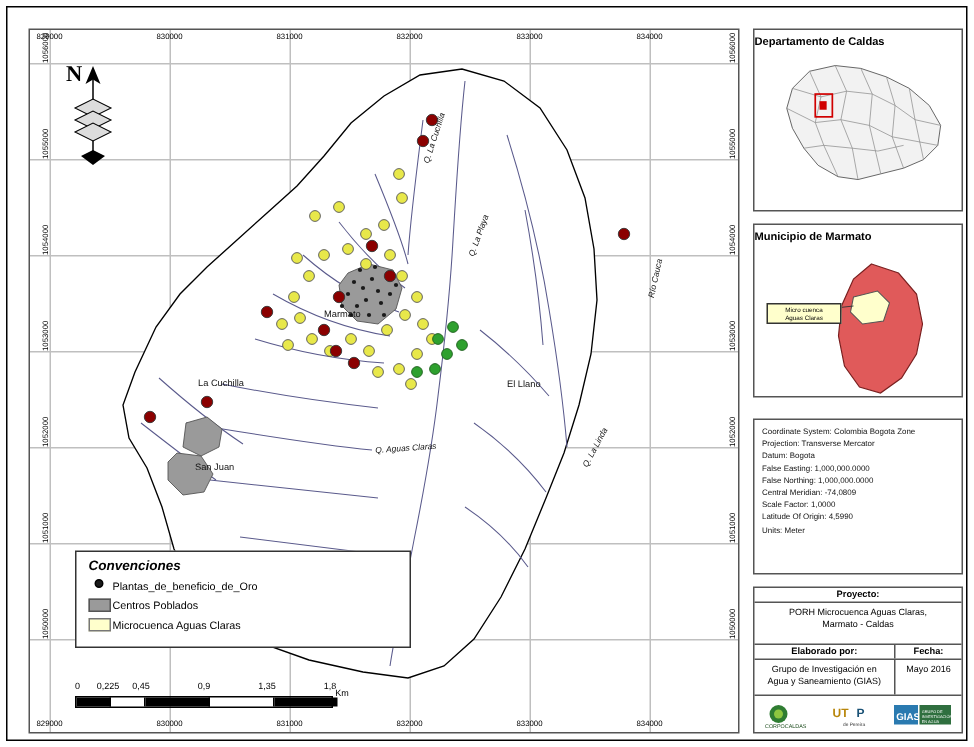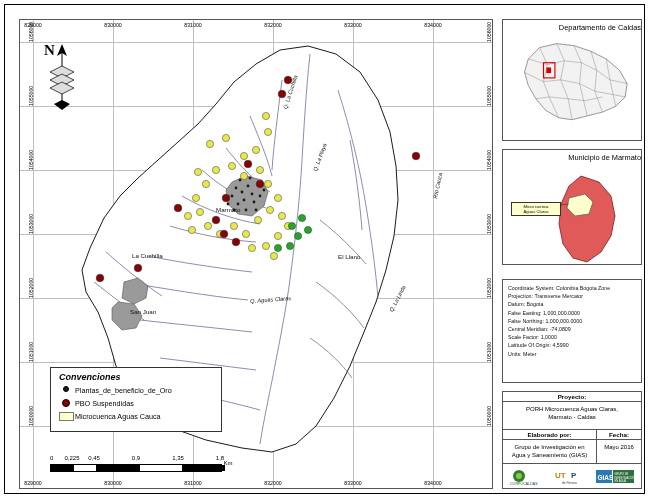--- a/index.html
+++ b/index.html
@@ -47,21 +47,21 @@
   
   .rivlab{
     position:absolute;font-size:5.6px;font-style:italic;color:#111;
     white-space:nowrap;
   }
   .placelab{
     position:absolute;font-size:6.2px;color:#111;white-space:nowrap;
   }
   
   .legend{
-    position:absolute;left:30px;bottom:56px;width:172px;
+    position:absolute;left:30px;bottom:56px;width:224px;
     background:#fff;border:1px solid #333;box-sizing:border-box;
     padding:4px 6px 6px 6px;
   }
   .legend h4{
     margin:0 0 4px 2px;font-size:9px;font-weight:bold;font-style:italic;
   }
   .leg-row{display:flex;align-items:flex-start;margin:2px 0;height:11px;}
   .leg-sym{width:18px;display:flex;align-items:center;justify-content:center;}
   .leg-txt{font-size:7.2px;}
   .dot{width:6px;height:6px;border-radius:50%;border:1px solid #000;display:block;}
@@ -83,21 +83,21 @@
   .sb-unit{position:absolute;font-size:6.4px;left:176px;top:-9px;}
   
   .panel{
     position:absolute;border:1px solid #555;background:#fff;box-sizing:border-box;
   }
   .p-dept{left:497px;top:14px;width:140px;height:122px;}
   .p-mun{left:497px;top:144px;width:140px;height:116px;}
   .p-crs{left:497px;top:274px;width:140px;height:104px;}
   .p-title{left:497px;top:386px;width:140px;height:98px;}
   .panel-title{
-    text-align:right;font-size:7.4px;font-weight:normal;margin-top:3px;
+    text-align:left;font-size:7.4px;font-weight:bold;margin-top:3px;
   }
   .crs-text{
     font-size:5.3px;line-height:8.2px;padding:4px 5px;color:#111;
   }
   
   .tb-row{border-bottom:1px solid #555;box-sizing:border-box;}
   .tb-head{font-size:6.2px;font-weight:bold;text-align:center;padding:1px 0;}
   .tb-body{font-size:6px;text-align:center;padding:3px 2px;line-height:8px;}
   .tb-split{display:flex;}
   .tb-split > div{box-sizing:border-box;}
@@ -301,29 +301,29 @@
       <h4>Convenciones</h4>
 
       <div class="leg-row">
         <span class="leg-sym">
             <span class="dot black"></span>
           </span>
         <span class="leg-txt">Plantas_de_beneficio_de_Oro</span>
       </div>
       <div class="leg-row">
         <span class="leg-sym">
-            <span class="dot red"></span>
+            <span class="boxsym"></span>
           </span>
-        <span class="leg-txt">PBO Suspendidas</span>
+        <span class="leg-txt">Centros Poblados</span>
       </div>
       <div class="leg-row">
         <span class="leg-sym">
             <span class="boxsym hollow"></span>
           </span>
-        <span class="leg-txt">Microcuenca Aguas Cauca</span>
+        <span class="leg-txt">Microcuenca Aguas Claras</span>
       </div>
     </div>
 
     <div class="scalebar">
       <div class="sb-ticks">
         <span style="left:0px;transform:none;">0</span>
         <span style="left:22px;">0,225</span>
         <span style="left:44px;">0,45</span>
         <span style="left:86px;">0,9</span>
         <span style="left:128px;">1,35</span>

